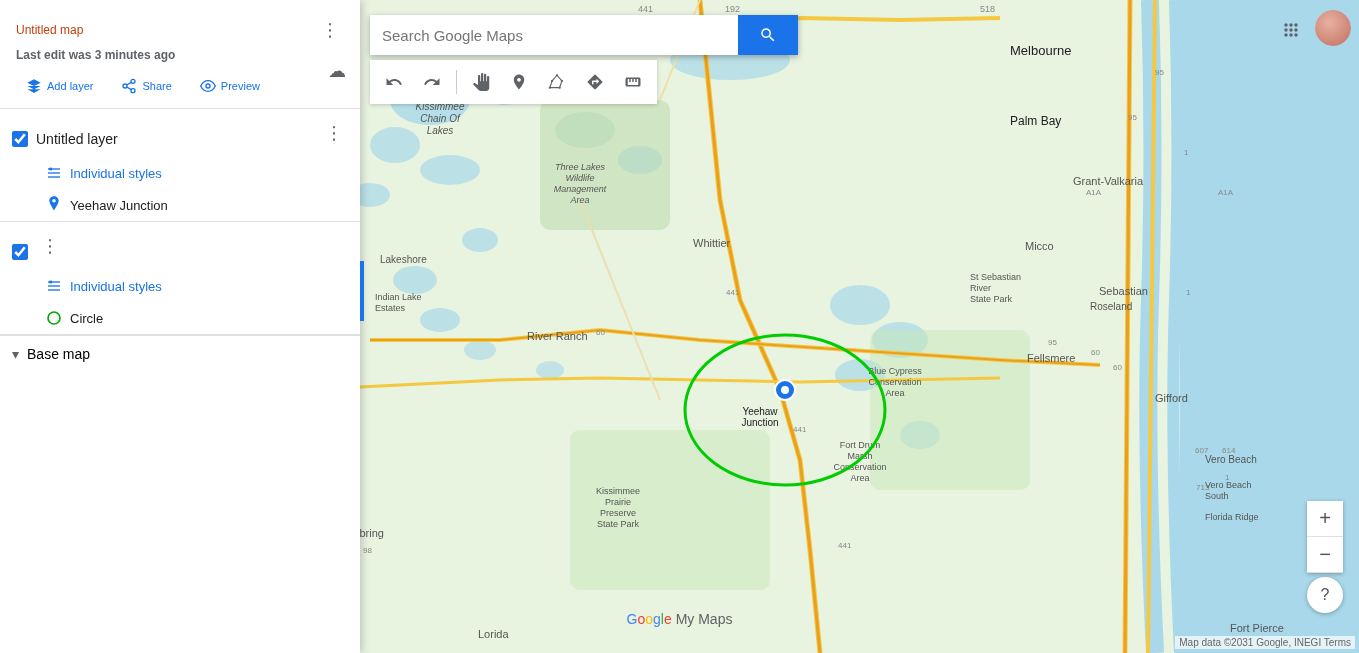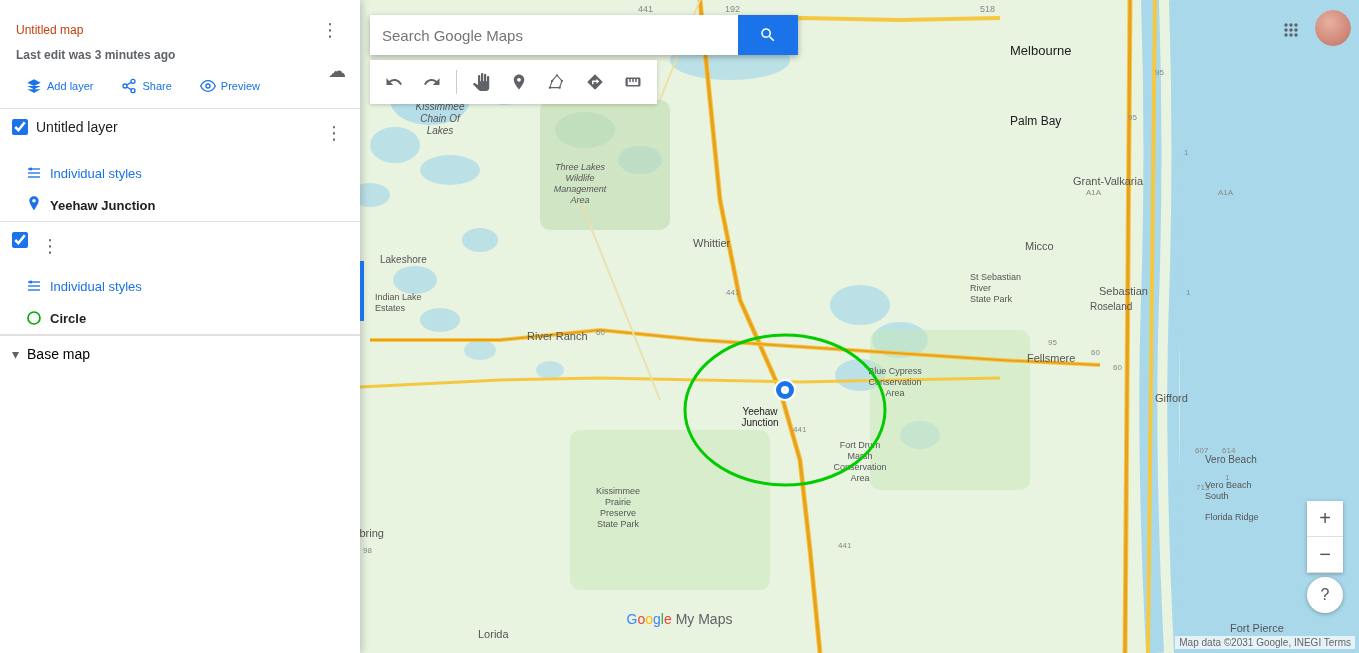--- a/index.html
+++ b/index.html
@@ -154,21 +154,21 @@
       flex: 1;
       overflow-y: auto;
     }
 
     .layer-section {
       border-bottom: 1px solid #e0e0e0;
     }
 
     .layer-header {
       display: flex;
-      align-items: flex-start;
+      align-items: flex-end;
       padding: 10px 12px;
       gap: 8px;
       cursor: pointer;
     }
 
     .layer-checkbox {
       width: 16px;
       height: 16px;
       accent-color: #1a73e8;
     }
@@ -188,21 +188,21 @@
       cursor: pointer;
       border-radius: 50%;
       display: flex;
       align-items: center;
       justify-content: center;
       color: #5f6368;
       font-size: 18px;
     }
 
     .layer-body {
-      padding-left: 12px;
+      padding-left: 32px;
     }
 
     .style-row {
       display: flex;
       align-items: center;
       padding: 6px 12px;
       gap: 6px;
       cursor: pointer;
     }
 
@@ -219,21 +219,20 @@
       font-size: 13px;
       color: #1a73e8;
     }
 
     .item-row {
       display: flex;
       align-items: center;
       padding: 6px 12px;
       gap: 6px;
       cursor: pointer;
-      font-weight: bold;
     }
 
     .item-icon {
       width: 20px;
       height: 20px;
       display: flex;
       align-items: center;
       justify-content: center;
       flex-shrink: 0;
     }

